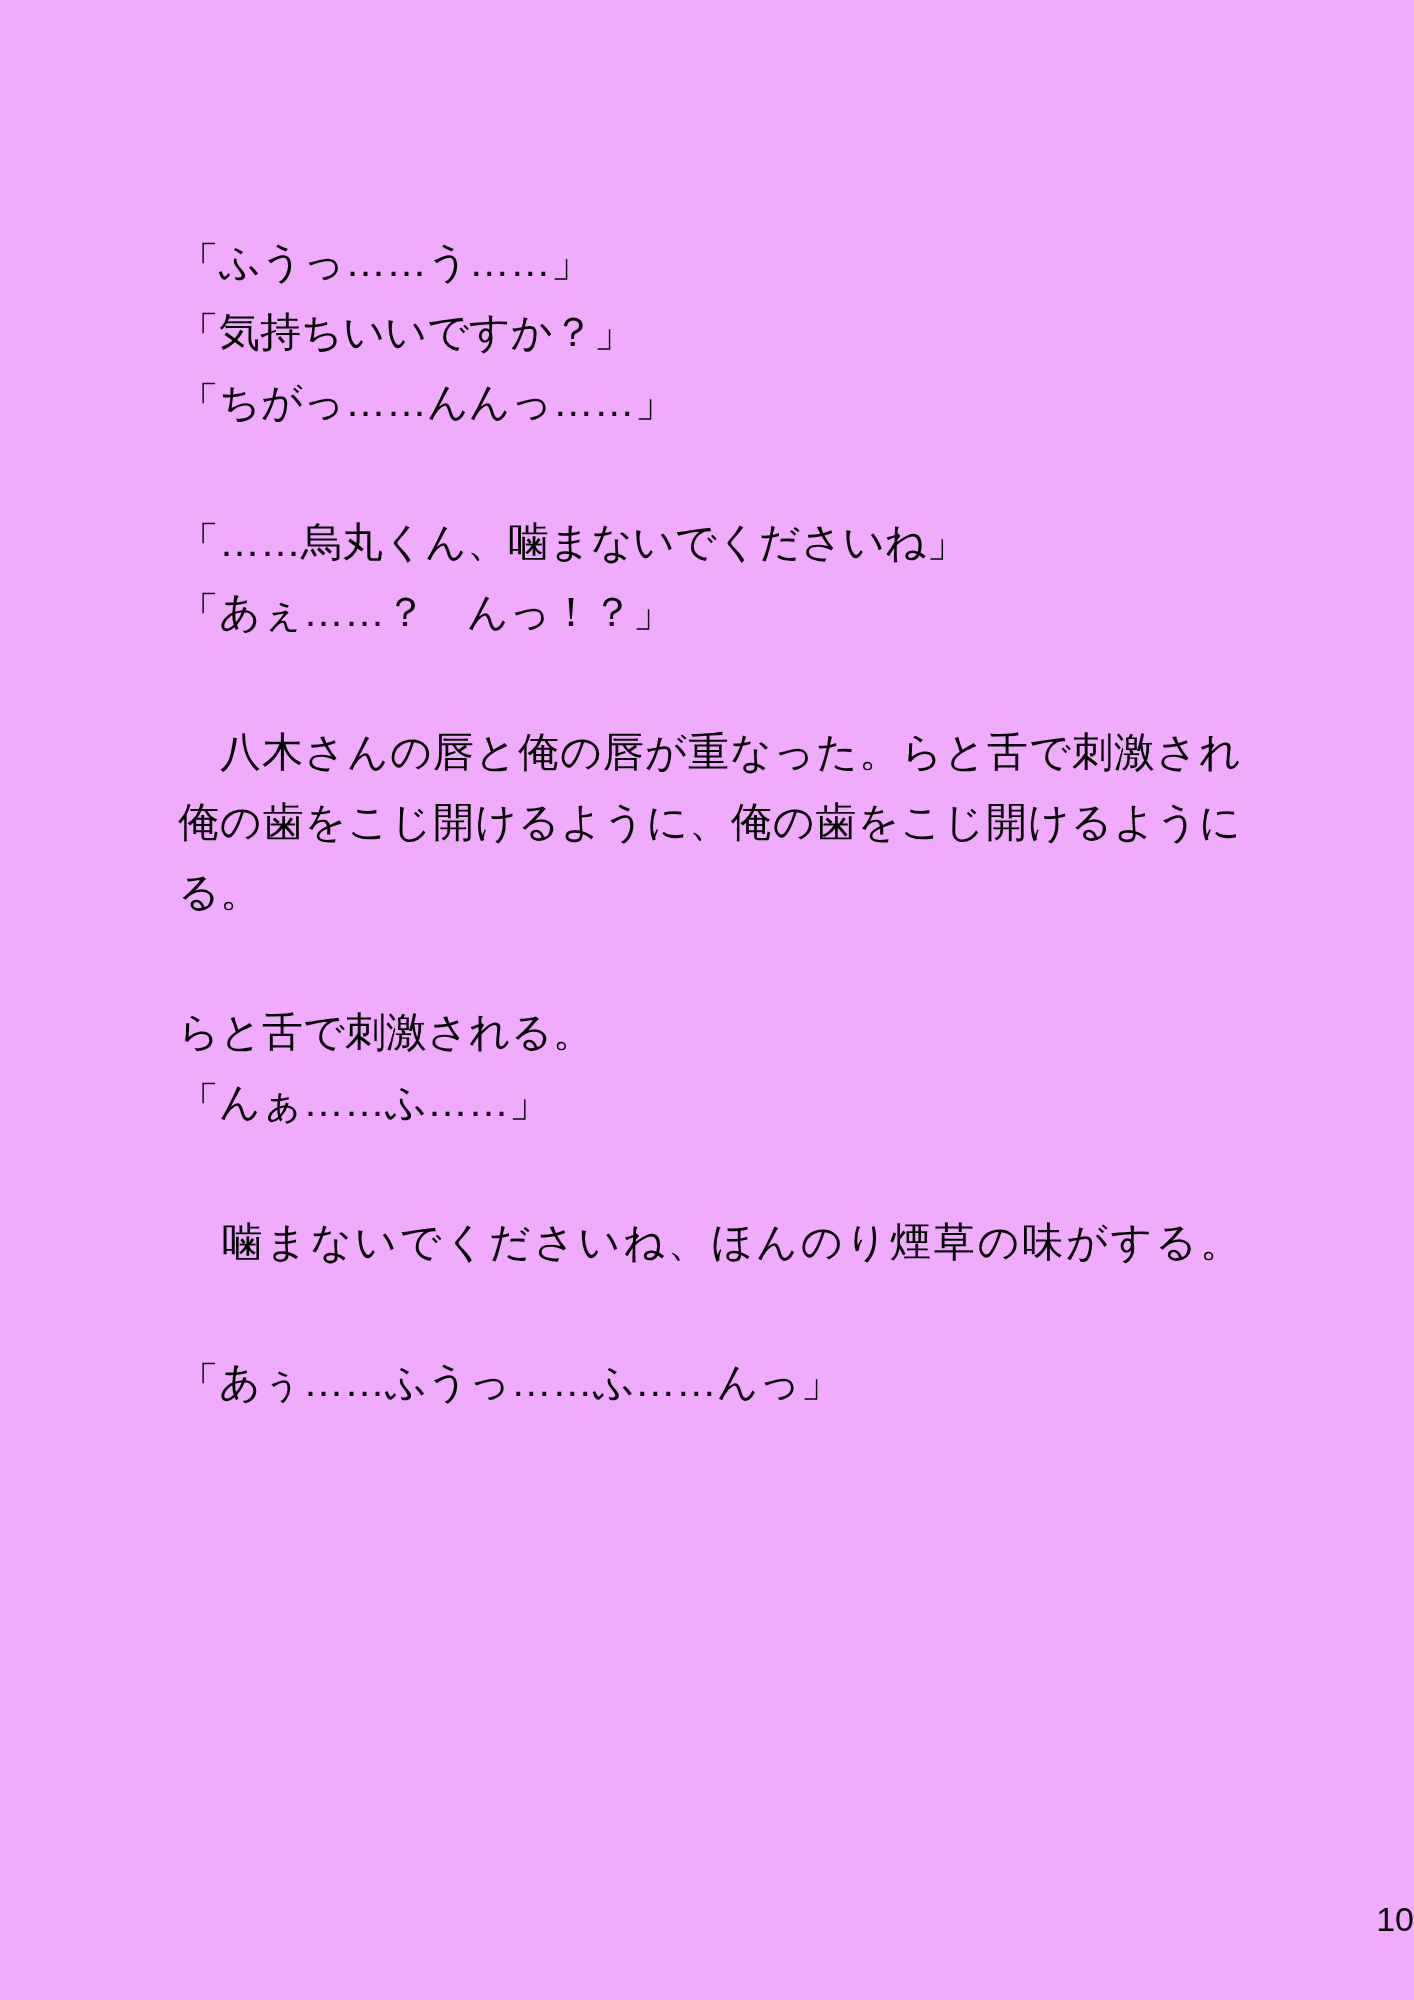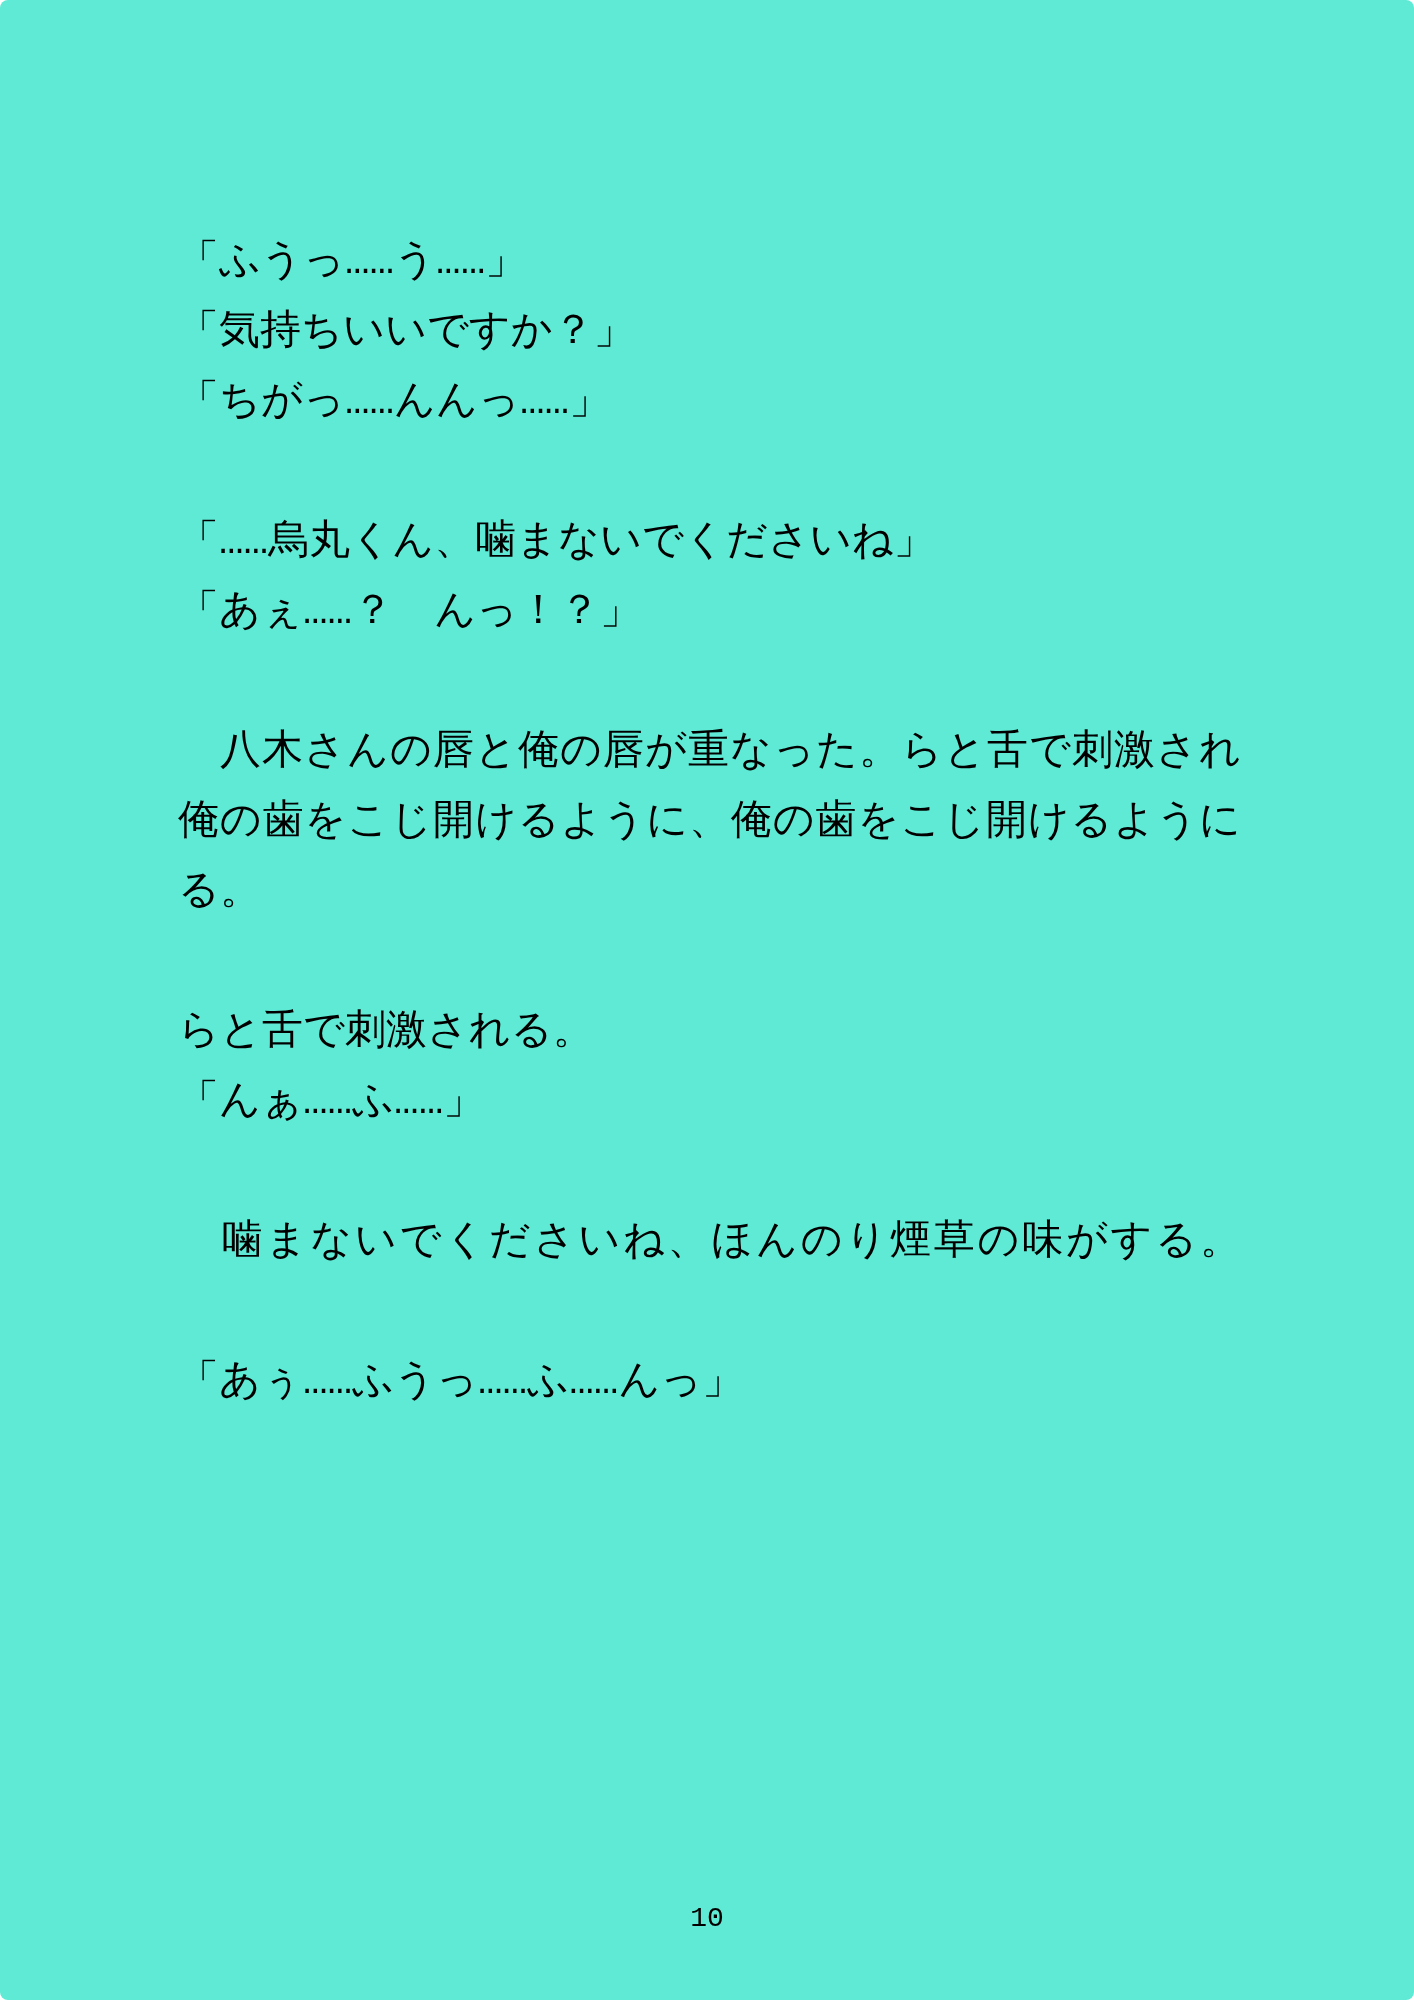--- a/index.html
+++ b/index.html
@@ -4,25 +4,24 @@
 <style>
   html, body {
     margin: 0;
     padding: 0;
     background: #ffffff;
   }
   .page {
     position: relative;
     width: 1414px;
     height: 2000px;
-    background: #5eead4;
+    background: #f0abfc;
     color: #000000;
-    font-family: Liberation Mono, monospace;
+    font-family: Liberation Sans, sans-serif;
     overflow: hidden;
-    border-radius: 8px;
   }
   .textblock {
     position: absolute;
     left: 178px;
     top: 227px;
     width: 1063px;
     font-size: 41px;
     line-height: 70px;
   }
   .line {
@@ -38,22 +37,22 @@
     text-justify: inter-character;
   }
   .line.blank {
     height: 70px;
   }
   .pagenum {
     position: absolute;
     left: 0;
     top: 1897px;
     width: 100%;
-    text-align: center;
-    font-size: 28px;
+    text-align: right;
+    font-size: 34px;
     line-height: 44px;
   }
 </style>
 </head>
 <body>
 
 <div class="page">
 
   <div class="textblock">
     <div class="line">「ふうっ……う……」</div>

